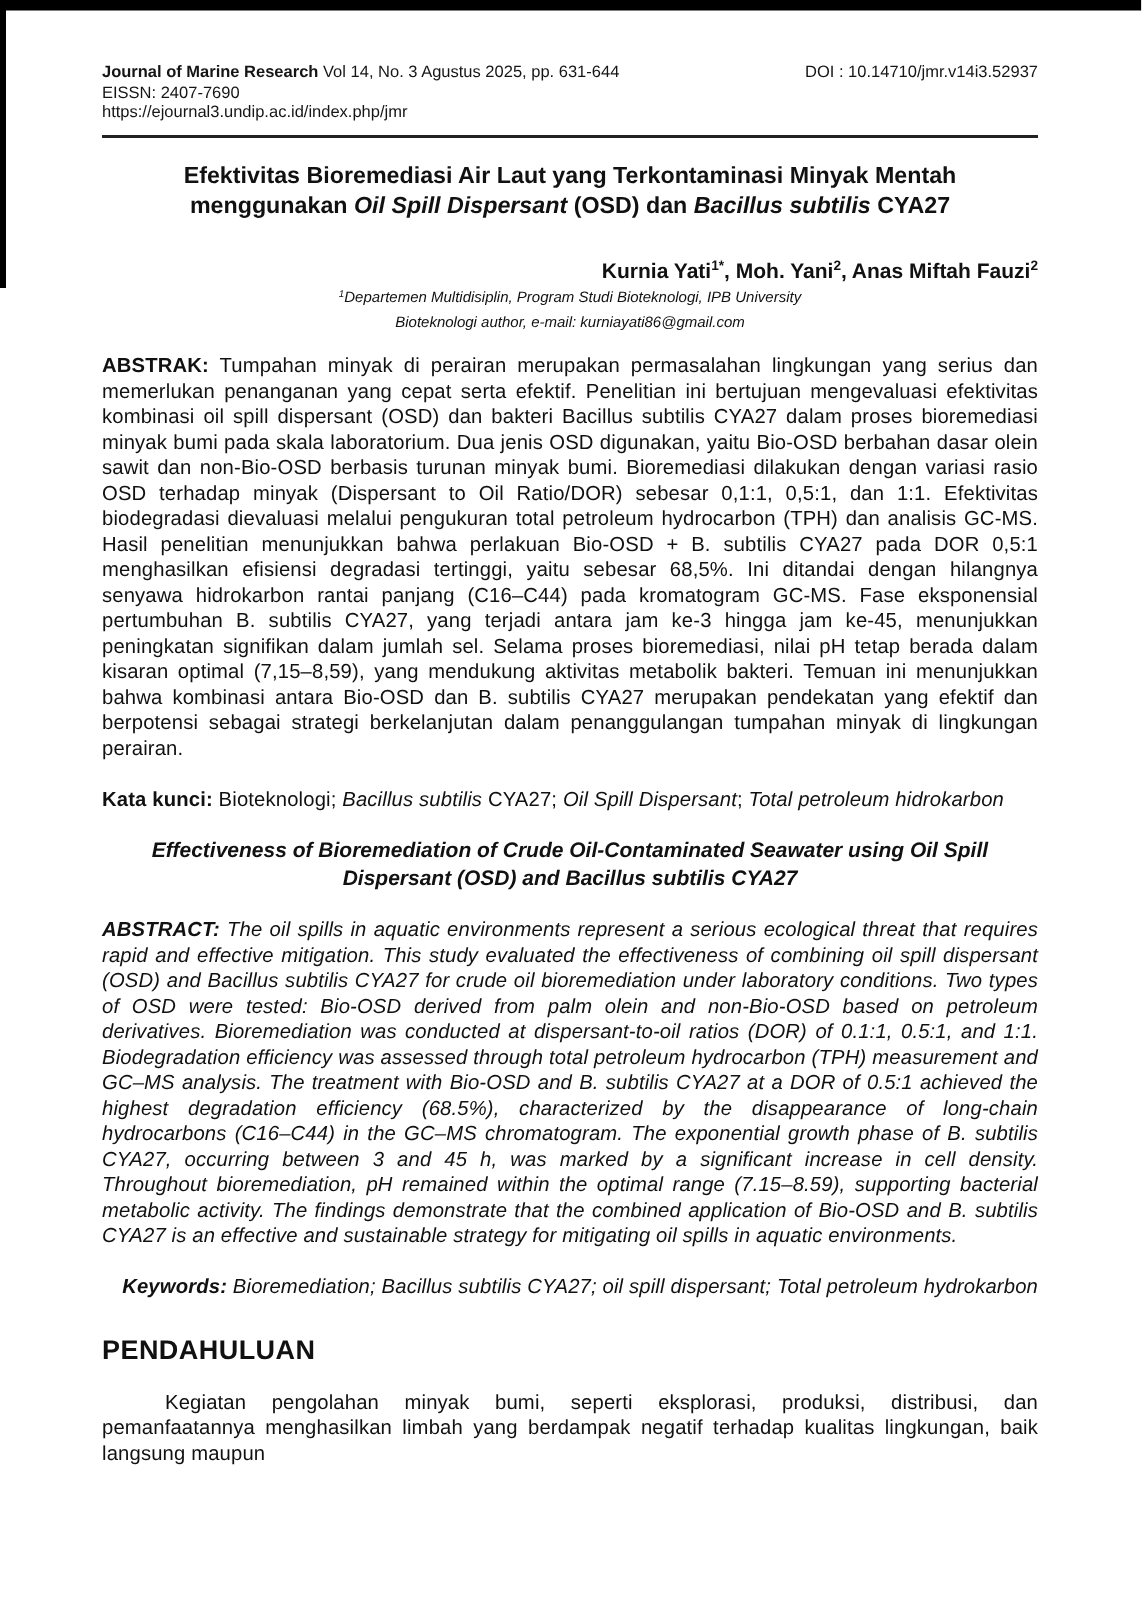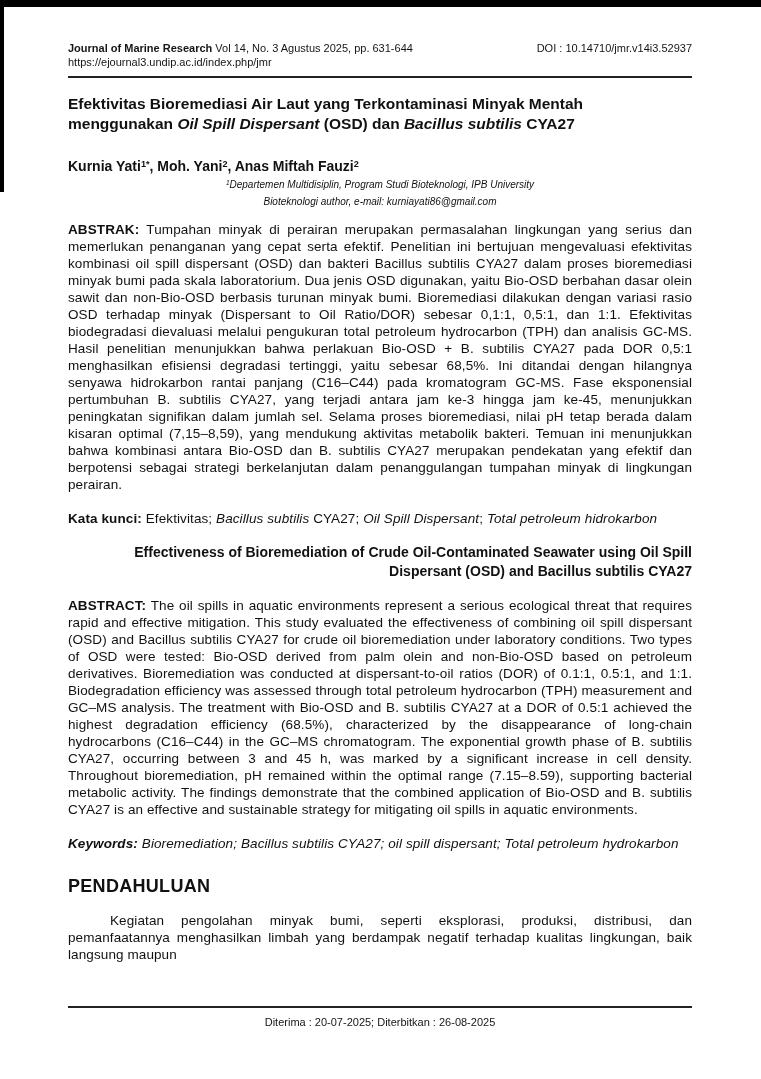--- a/index.html
+++ b/index.html
@@ -7,30 +7,30 @@
   body { font-family:"Liberation Sans", sans-serif; color:#111; }
   .page { position:relative; width:761px; height:1079px; background:#ffffff; overflow:hidden; }
   .scanbar-top { position:absolute; top:0; left:0; width:761px; height:7px; background:#000; }
   .scanbar-left { position:absolute; top:0; left:0; width:4px; height:192px; background:#000; }
   .content { padding:42px 69px 0 68px; }
 
   .hdr { font-size:11px; line-height:13.5px; color:#151515; }
   .hdr-row1 { display:flex; justify-content:space-between; align-items:flex-start; }
   .rule { border:none; border-top:2px solid #222; margin-top:7px; }
 
-  .title-id { margin-top:16px; text-align:left; font-weight:bold; font-size:15.5px; line-height:20px; }
-  .authors { margin-top:23px; text-align:left; font-weight:bold; font-size:14px; line-height:18px; }
+  .title-id { margin-top:16px; text-align:center; font-weight:bold; font-size:15.5px; line-height:20px; }
+  .authors { margin-top:23px; text-align:right; font-weight:bold; font-size:14px; line-height:18px; }
   .affil { text-align:center; font-size:10px; line-height:16px;font-style:italic; }
 
   .para { font-size:13.5px; line-height:17px; letter-spacing:0.1px; text-align:justify; }
   .abstrak { margin-top:11px; }
   .kata { margin-top:17px; text-align:left; }
-  .title-en { margin-top:16px; text-align:right; font-weight:bold; font-size:14px; line-height:19px; }
-  .abstract-en { margin-top:16px; }
-  .keywords { margin-top:17px; font-style:italic; text-align:left; }
+  .title-en { margin-top:16px; text-align:center; font-weight:bold; font-style:italic; font-size:14px; line-height:19px; }
+  .abstract-en { margin-top:16px; font-style:italic; }
+  .keywords { margin-top:17px; font-style:italic; text-align:right; }
   .section-heading { margin-top:24px; font-weight:bold; font-size:18px; letter-spacing:0.3px; }
   .intro { margin-top:15px; text-indent:42px; }
 
   .footer { position:absolute; left:68px; right:69px; top:1006px; }
   .footer-rule { border:none; border-top:2px solid #222; }
   .footer-text { text-align:center; font-size:11px; margin-top:8px; color:#151515; }
 
   .b { font-weight:bold; }
   .i { font-style:italic; }
   .sup { font-size:0.65em; position:relative; top:-0.45em; }
@@ -42,46 +42,43 @@
   <div class="scanbar-top"></div>
   <div class="scanbar-left"></div>
 
   <div class="content">
 
     <div class="hdr">
       <div class="hdr-row1">
         <div><span class="b">Journal of Marine Research</span><span> Vol 14, No. 3 Agustus 2025, pp. 631-644</span></div>
         <div>DOI : 10.14710/jmr.v14i3.52937</div>
       </div>
+      <div>EISSN: 2407-7690</div>
       <div>https://ejournal3.undip.ac.id/index.php/jmr</div>
       <hr class="rule">
     </div>
 
     <div class="title-id"><span class="b">Efektivitas Bioremediasi Air Laut yang Terkontaminasi Minyak Mentah menggunakan </span><span class="b i">Oil Spill Dispersant</span><span class="b"> (OSD) dan </span><span class="b i">Bacillus subtilis</span><span class="b"> CYA27</span></div>
 
     <div class="authors"><span class="b">Kurnia Yati</span><span class="b sup">1*</span><span class="b">, Moh. Yani</span><span class="b sup">2</span><span class="b">, Anas Miftah Fauzi</span><span class="b sup">2</span></div>
 
     <div class="affil">
       <div><span class="sup">1</span><span>Departemen Multidisiplin, Program Studi Bioteknologi, IPB University</span></div>
       <div><span>Bioteknologi author, e-mail: kurniayati86@gmail.com</span></div>
     </div>
 
     <div class="para abstrak"><span class="b">ABSTRAK:</span><span> Tumpahan minyak di perairan merupakan permasalahan lingkungan yang serius dan memerlukan penanganan yang cepat serta efektif. Penelitian ini bertujuan mengevaluasi efektivitas kombinasi oil spill dispersant (OSD) dan bakteri Bacillus subtilis CYA27 dalam proses bioremediasi minyak bumi pada skala laboratorium. Dua jenis OSD digunakan, yaitu Bio-OSD berbahan dasar olein sawit dan non-Bio-OSD berbasis turunan minyak bumi. Bioremediasi dilakukan dengan variasi rasio OSD terhadap minyak (Dispersant to Oil Ratio/DOR) sebesar 0,1:1, 0,5:1, dan 1:1. Efektivitas biodegradasi dievaluasi melalui pengukuran total petroleum hydrocarbon (TPH) dan analisis GC-MS. Hasil penelitian menunjukkan bahwa perlakuan Bio-OSD + B. subtilis CYA27 pada DOR 0,5:1 menghasilkan efisiensi degradasi tertinggi, yaitu sebesar 68,5%. Ini ditandai dengan hilangnya senyawa hidrokarbon rantai panjang (C16–C44) pada kromatogram GC-MS. Fase eksponensial pertumbuhan B. subtilis CYA27, yang terjadi antara jam ke-3 hingga jam ke-45, menunjukkan peningkatan signifikan dalam jumlah sel. Selama proses bioremediasi, nilai pH tetap berada dalam kisaran optimal (7,15–8,59), yang mendukung aktivitas metabolik bakteri. Temuan ini menunjukkan bahwa kombinasi antara Bio-OSD dan B. subtilis CYA27 merupakan pendekatan yang efektif dan berpotensi sebagai strategi berkelanjutan dalam penanggulangan tumpahan minyak di lingkungan perairan.</span></div>
 
-    <div class="para kata"><span class="b">Kata kunci:</span><span> Efektivitas; </span><span class="i">Bacillus subtilis</span><span> CYA27; </span><span class="i">Oil Spill Dispersant</span><span>; </span><span class="i">Total petroleum hidrokarbon</span></div>
+    <div class="para kata"><span class="b">Kata kunci:</span><span> Bioteknologi; </span><span class="i">Bacillus subtilis</span><span> CYA27; </span><span class="i">Oil Spill Dispersant</span><span>; </span><span class="i">Total petroleum hidrokarbon</span></div>
 
     <div class="title-en">Effectiveness of Bioremediation of Crude Oil-Contaminated Seawater using Oil Spill Dispersant (OSD) and Bacillus subtilis CYA27</div>
 
     <div class="para abstract-en"><span class="b">ABSTRACT:</span><span> The oil spills in aquatic environments represent a serious ecological threat that requires rapid and effective mitigation. This study evaluated the effectiveness of combining oil spill dispersant (OSD) and Bacillus subtilis CYA27 for crude oil bioremediation under laboratory conditions. Two types of OSD were tested: Bio-OSD derived from palm olein and non-Bio-OSD based on petroleum derivatives. Bioremediation was conducted at dispersant-to-oil ratios (DOR) of 0.1:1, 0.5:1, and 1:1. Biodegradation efficiency was assessed through total petroleum hydrocarbon (TPH) measurement and GC–MS analysis. The treatment with Bio-OSD and B. subtilis CYA27 at a DOR of 0.5:1 achieved the highest degradation efficiency (68.5%), characterized by the disappearance of long-chain hydrocarbons (C16–C44) in the GC–MS chromatogram. The exponential growth phase of B. subtilis CYA27, occurring between 3 and 45 h, was marked by a significant increase in cell density. Throughout bioremediation, pH remained within the optimal range (7.15–8.59), supporting bacterial metabolic activity. The findings demonstrate that the combined application of Bio-OSD and B. subtilis CYA27 is an effective and sustainable strategy for mitigating oil spills in aquatic environments.</span></div>
 
     <div class="para keywords"><span class="b">Keywords:</span><span> Bioremediation; Bacillus subtilis CYA27; oil spill dispersant; Total petroleum hydrokarbon</span></div>
 
     <div class="section-heading">PENDAHULUAN</div>
 
     <div class="para intro">Kegiatan pengolahan minyak bumi, seperti eksplorasi, produksi, distribusi, dan pemanfaatannya menghasilkan limbah yang berdampak negatif terhadap kualitas lingkungan, baik langsung maupun</div>
 
   </div>
 
-  <div class="footer">
-    <hr class="footer-rule">
-    <div class="footer-text">Diterima : 20-07-2025; Diterbitkan : 26-08-2025</div>
-  </div>
 </div>
 
 </body></html>

